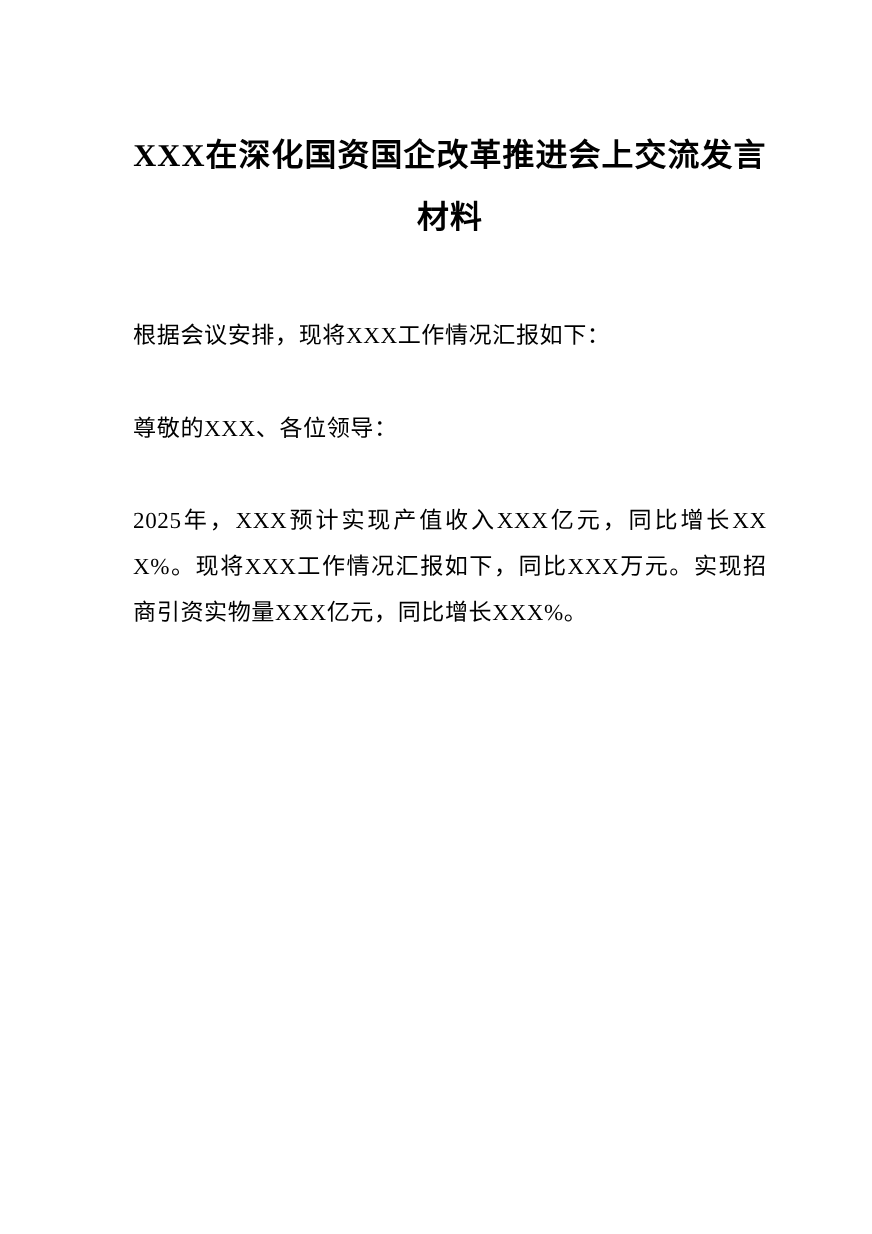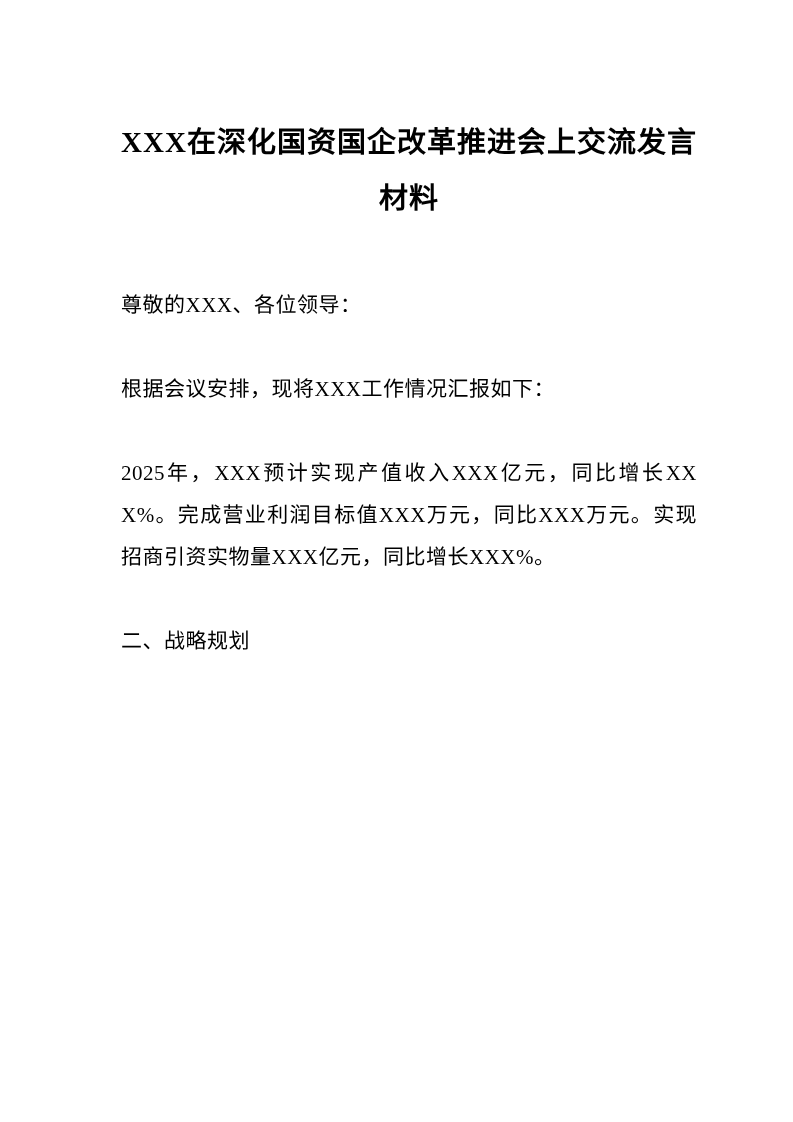--- a/index.html
+++ b/index.html
@@ -49,23 +49,22 @@
       margin-bottom: 0;
     }
   </style>
 </head>
 <body>
 
 <div class="page">
 
   <h1 class="doc-title">XXX在深化国资国企改革推进会上交流发言材料</h1>
 
+  <p class="para">根据会议安排，现将XXX工作情况汇报如下：</p>
+
   <p class="para">尊敬的XXX、各位领导：</p>
 
-  <p class="para">根据会议安排，现将XXX工作情况汇报如下：</p>
 
+  <p class="para">2025年，XXX预计实现产值收入XXX亿元，同比增长XXX%。现将XXX工作情况汇报如下，同比XXX万元。实现招商引资实物量XXX亿元，同比增长XXX%。</p>
 
-  <p class="para">2025年，XXX预计实现产值收入XXX亿元，同比增长XXX%。完成营业利润目标值XXX万元，同比XXX万元。实现招商引资实物量XXX亿元，同比增长XXX%。</p>
-
-  <p class="para">二、战略规划</p>
 
 
 </div>
 
 </body></html>

